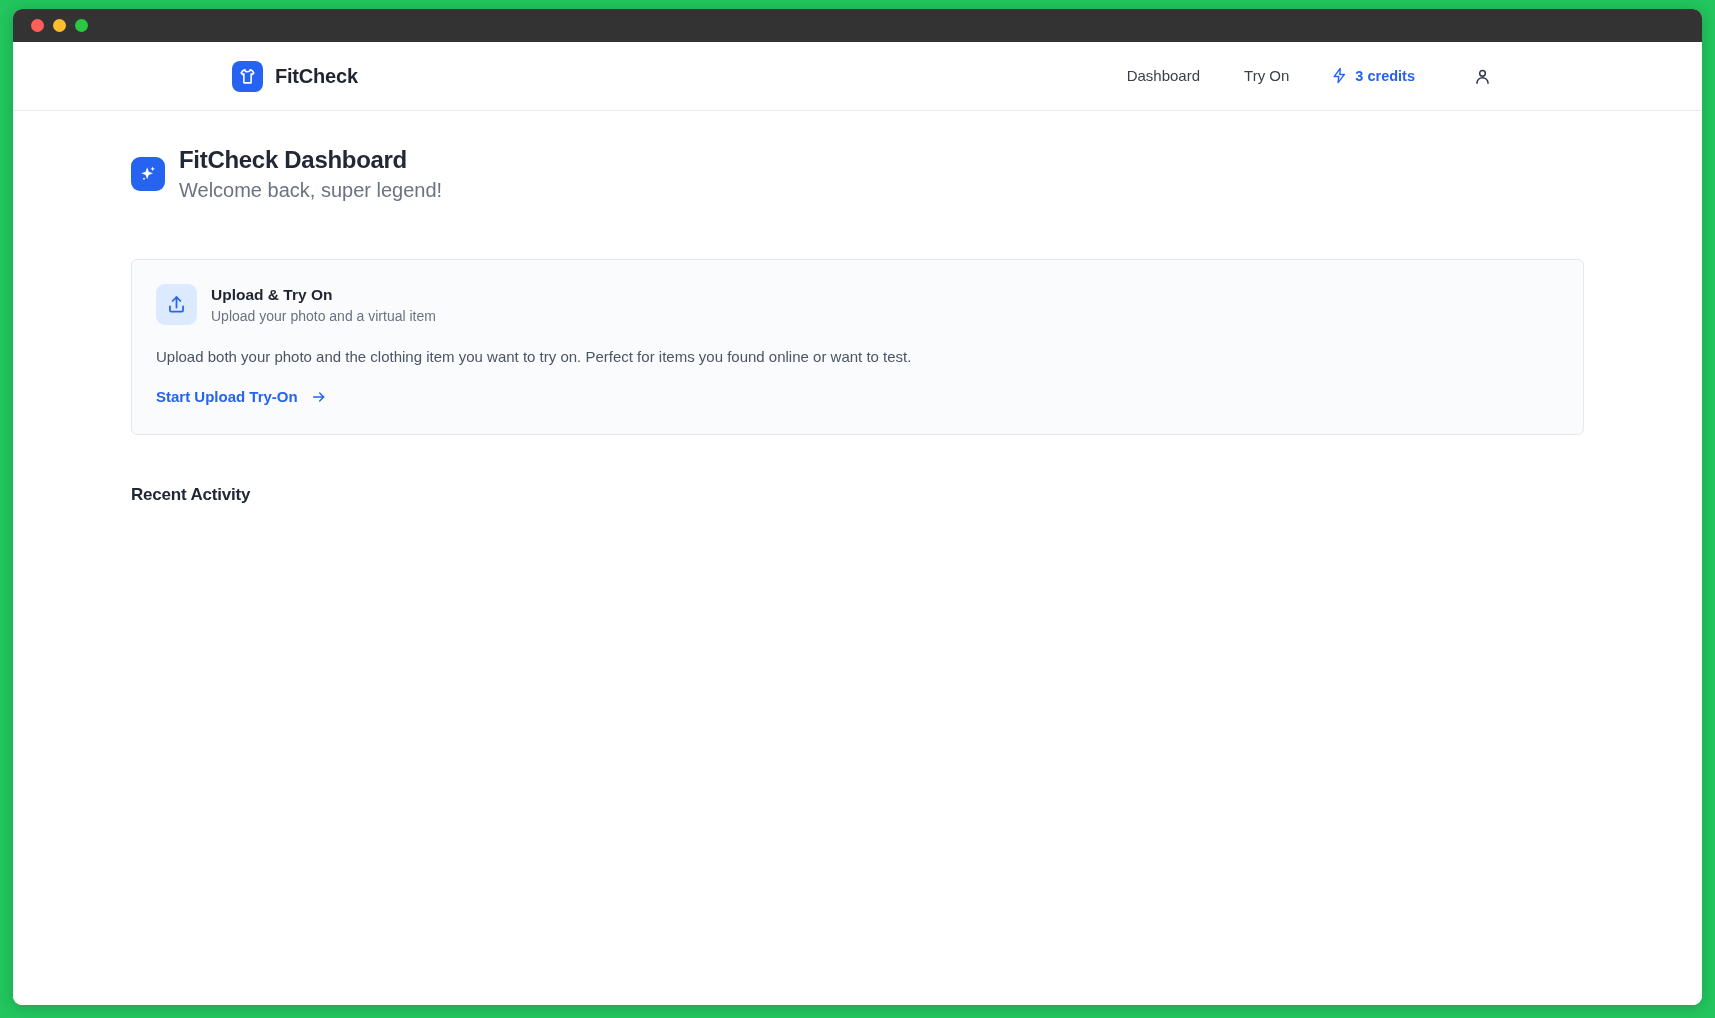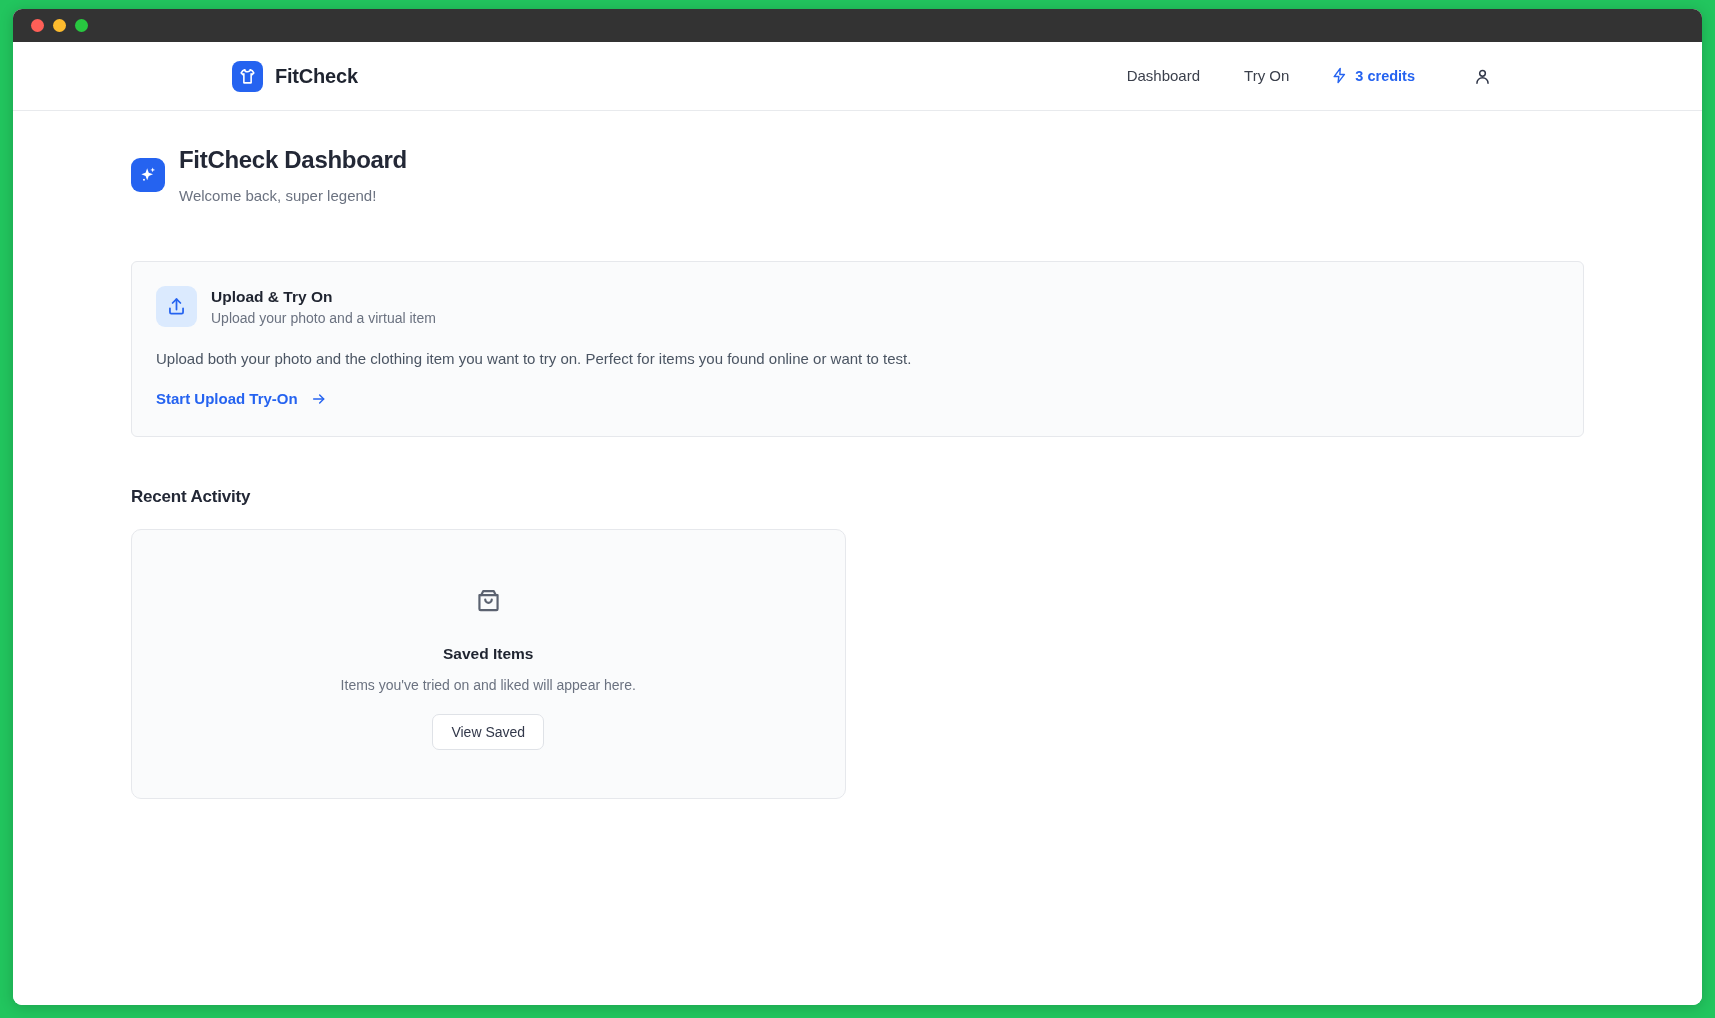--- a/index.html
+++ b/index.html
@@ -133,23 +133,23 @@
     flex: 0 0 34px;
   }
   .page-title {
     font-size: 24px;
     font-weight: bold;
     color: #232836;
     letter-spacing: -0.3px;
     line-height: 1.2;
   }
   .page-sub {
-    font-size: 15px;
+    font-size: 20px;
     color: #6b7280;
-    margin-top: 12px;
+    margin-top: 4px;
   }
 
   
   .upload-card {
     margin-top: 57px;
     border: 1px solid #e6e8ec;
     border-radius: 6px;
     background: #fafbfc;
     padding: 24px 24px 28px 24px;
   }
@@ -322,31 +322,19 @@
               <path d="M4 12 h15"></path>
               <path d="M13 6 l6 6 l-6 6"></path>
             </svg>
           </a>
         </div>
 
         <div class="section-title">Recent Activity</div>
 
         <div class="activity-grid">
 
-          <div class="activity-card">
-            <span class="activity-icon">
-              <svg width="29" height="29" viewBox="0 0 24 24" fill="none" stroke="#5b6270" stroke-width="1.8" stroke-linecap="round" stroke-linejoin="round">
-                <path d="M4.5 7.5 h15 v11.5 a1 1 0 0 1 -1 1 h-13 a1 1 0 0 1 -1 -1 Z"></path>
-                <path d="M6 7.5 L7.6 4.3 h8.8 L18 7.5"></path>
-                <path d="M9.3 11.2 a2.7 2.7 0 0 0 5.4 0"></path>
-              </svg>
-            </span>
-            <div class="activity-title">Saved Items</div>
-            <div class="activity-desc">Items you've tried on and liked will appear here.</div>
-            <button class="ghost-btn">View Saved</button>
-          </div>
 
 
         </div>
       </div>
     </div>
   </div>
 </div>
 
 </body></html>

